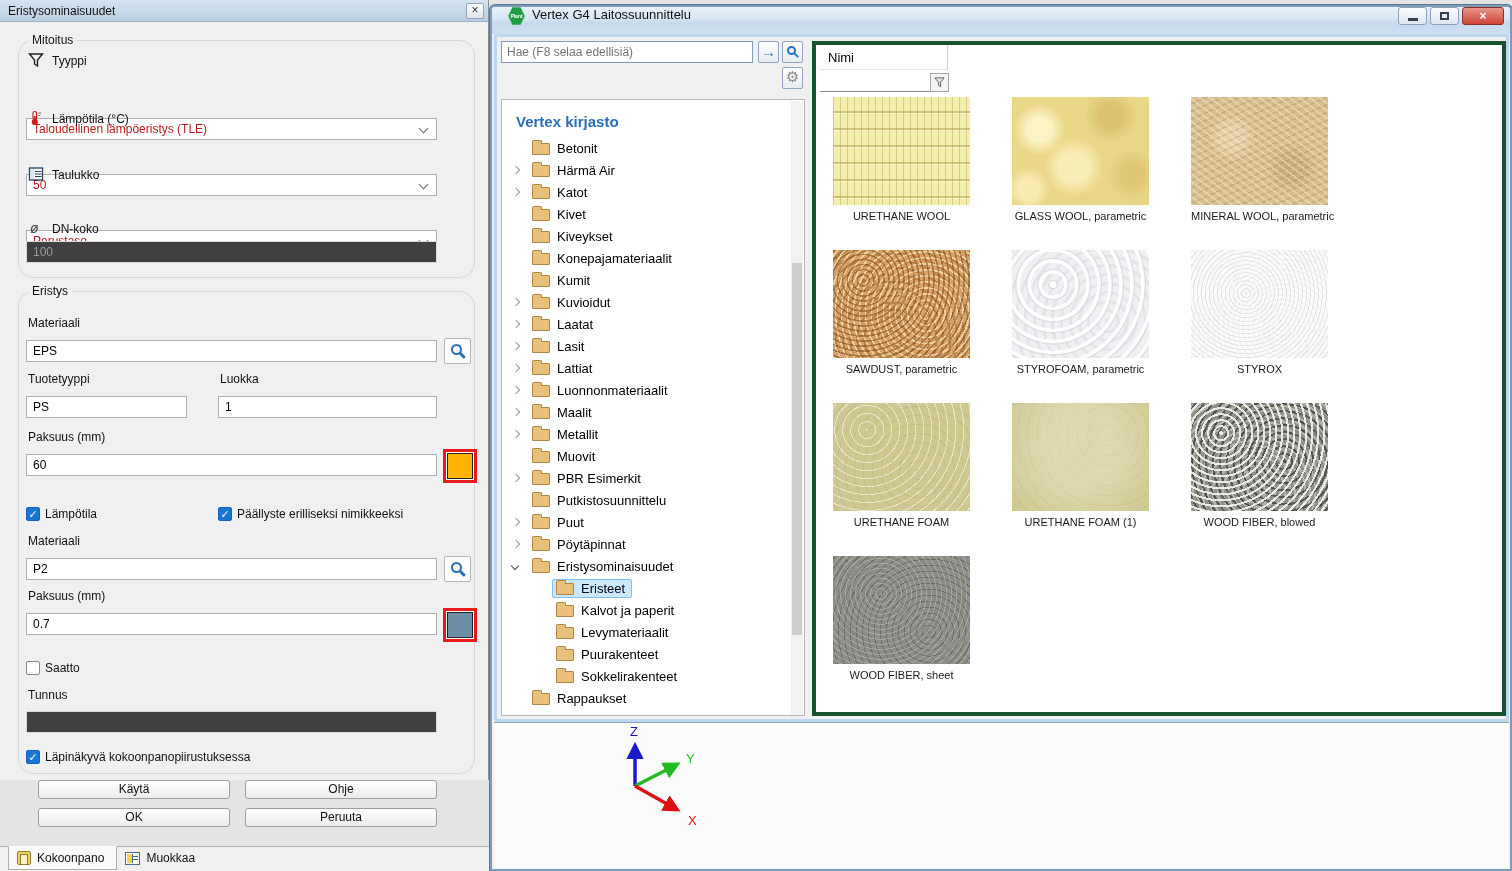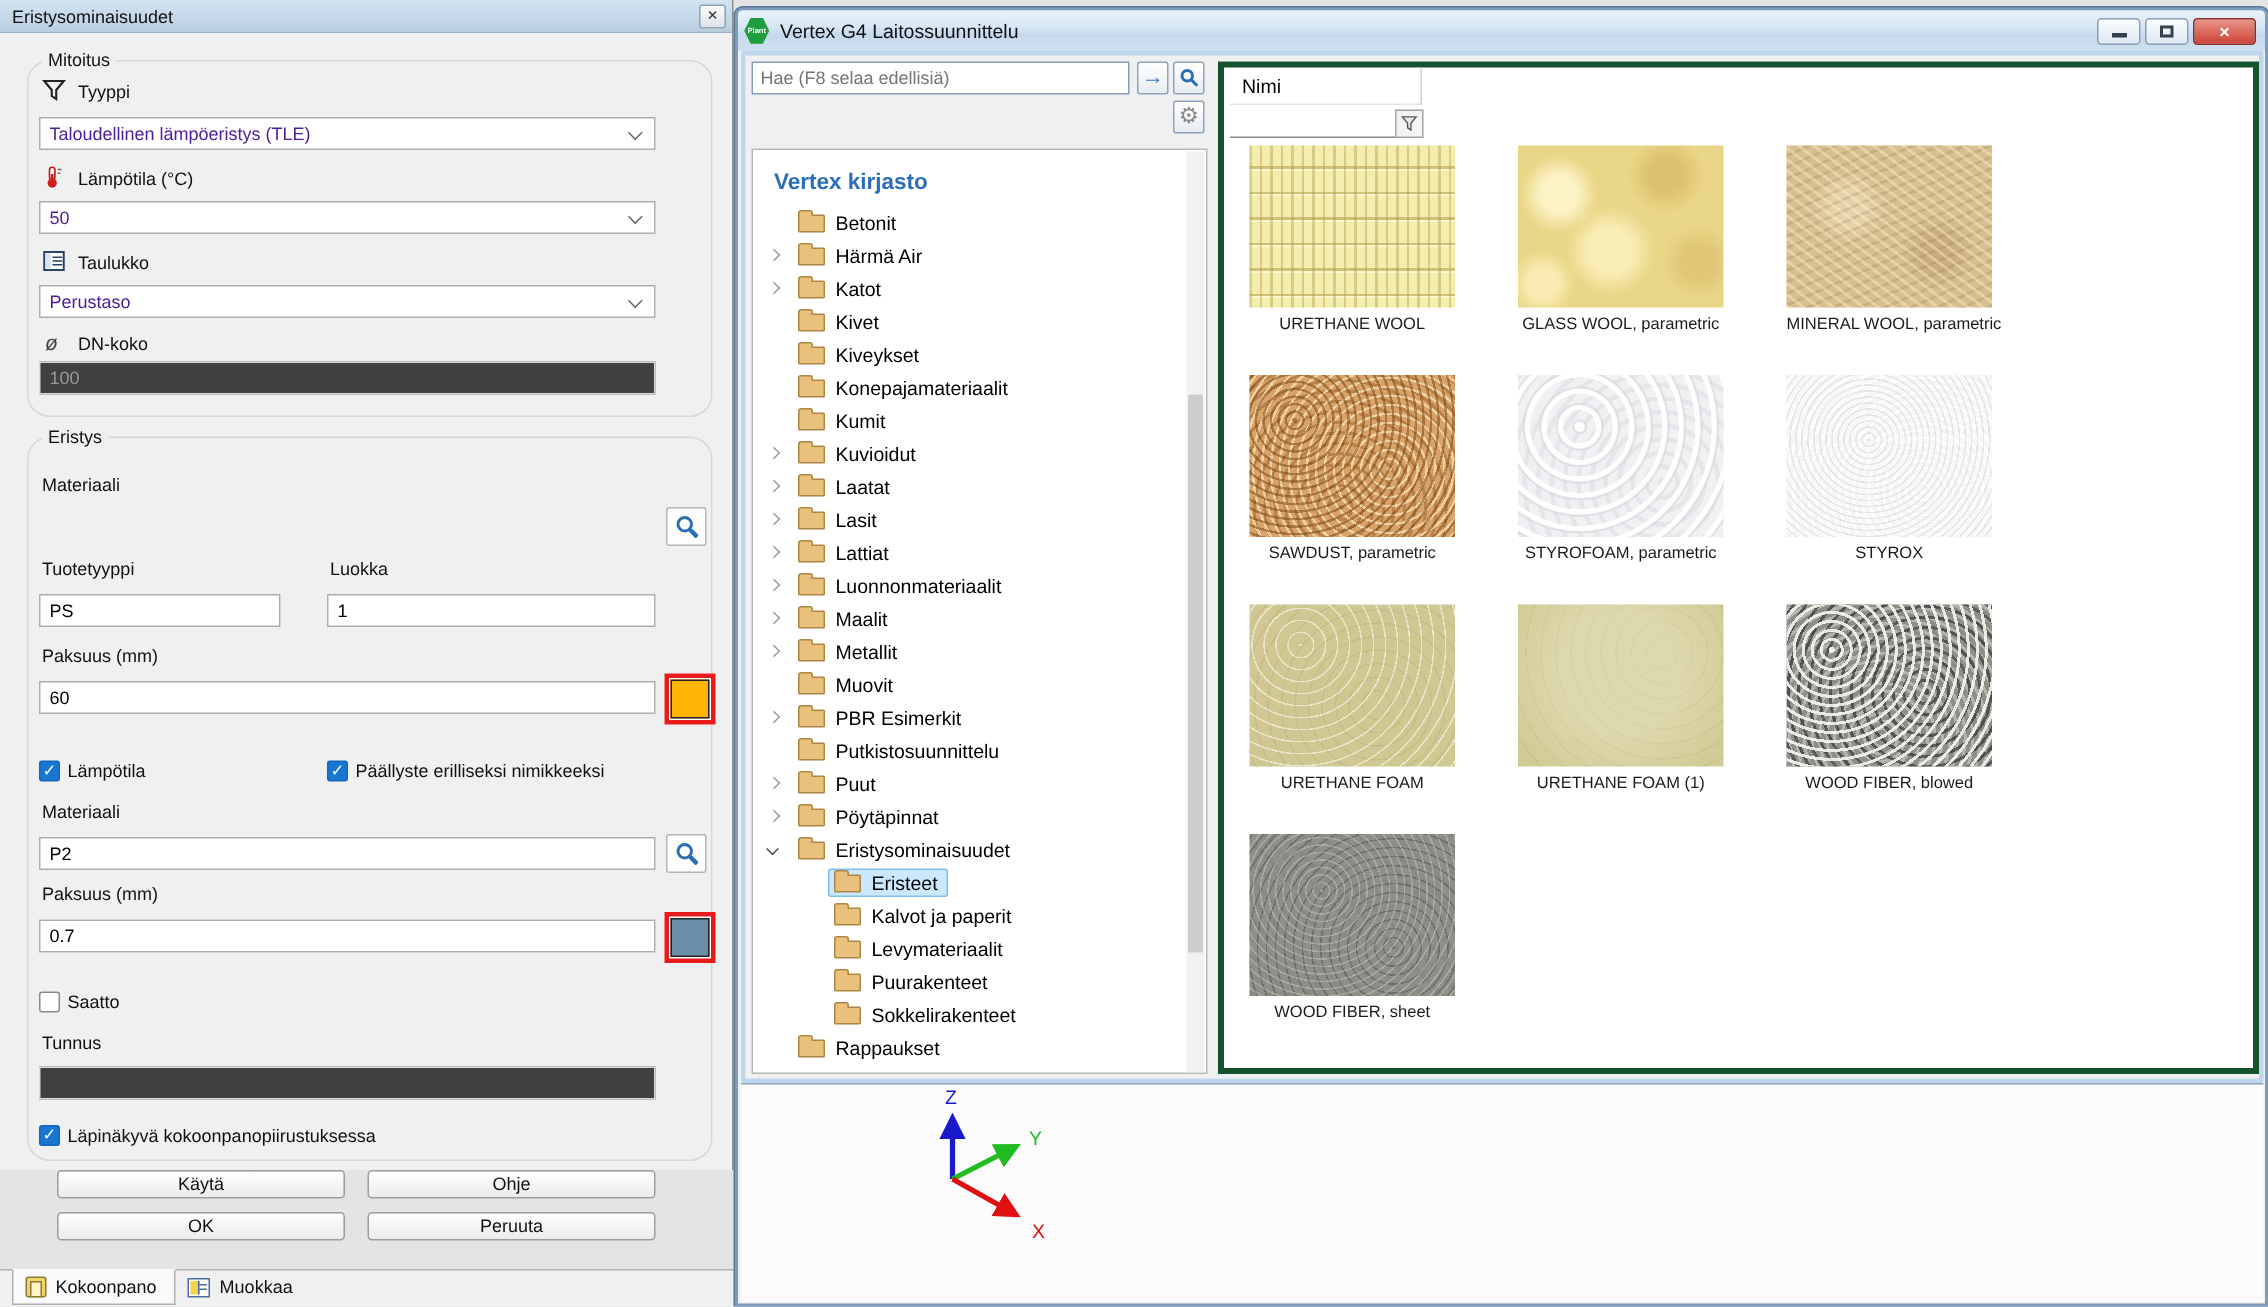--- a/index.html
+++ b/index.html
@@ -11,21 +11,21 @@
   .dialog { position:absolute; left:0; top:0; width:489px; height:780px; background:#f0f0f0; border-right:1px solid #8c8c8c; }
   .dlg-titlebar { position:absolute; left:0; top:0; width:100%; height:22px;
     background:linear-gradient(180deg,#d3e3f2,#b9cfe2); border-bottom:1px solid #9cb2c8;
     display:flex; align-items:center; padding:0 4px 0 8px; }
   .dlg-title { font-size:12px; color:#111; flex:1; }
   .dlg-close { width:18px; height:16px; background:linear-gradient(180deg,#fdfdfd,#dfe3e8);
     border:1px solid #93a5b5; border-radius:2px; font-size:12px; line-height:13px; text-align:center; color:#333; cursor:default; }
   .groupbox { position:absolute; border:1px solid #d7d7d7; border-radius:15px; }
   .groupbox .legend { position:absolute; top:-8px; left:9px; background:#f0f0f0; padding:0 4px; font-size:12px; color:#111; }
   .flabel { position:absolute; font-size:12px; color:#111; }
-  .combo { position:absolute; height:22px; background:#fff; border:1px solid #abadb3; font-size:12px; line-height:20px; padding-left:6px; color:#4c1d95; }
+  .combo { position:absolute; height:22px; background:#fff; border:1px solid #abadb3; font-size:12px; line-height:20px; padding-left:6px; color:#b91c1c;margin-top:40px; }
   .combo::after { content:""; position:absolute; right:9px; top:6px; width:6px; height:6px;
     border-right:1.6px solid #6a6a6a; border-bottom:1.6px solid #6a6a6a; transform:rotate(45deg); }
   .tbox { position:absolute; height:22px; background:#fff; border:1px solid #abadb3; font-size:12px; padding:0 6px; color:#000; font-family:"Liberation Sans",sans-serif; }
   .tbox:disabled { background:#404040; border-color:#dadada; color:#9a9a9a; }
   .lens-btn { position:absolute; width:27px; height:26px; background:#fdfdfd; border:1px solid #b5b5b5; border-radius:2px;
     display:flex; align-items:center; justify-content:center; }
   .lens { position:relative; width:11px; height:11px; border:2.2px solid #2a6fb5; border-radius:50%; margin:-3px 0 0 -3px; }
   .lens::after { content:""; position:absolute; width:7px; height:2.6px; background:#2a6fb5; transform:rotate(45deg); right:-6px; bottom:-4px; border-radius:1px; }
   .swatch-btn { position:absolute; width:34px; height:34px; border:3px solid #e81b1b; background:#fff; padding:1px; }
   .swatch-btn .fill { width:100%; height:100%; border:1px solid #222; }
@@ -44,21 +44,21 @@
   .btab-icon2 { width:15px; height:13px; background:#fff; border:1px solid #4a6a9a; position:relative; }
   .btab-icon2::before { content:""; position:absolute; left:1px; top:1px; width:5px; height:9px; background:#f4d34a; border-right:1px solid #4a6a9a; }
   .btab-icon2::after { content:""; position:absolute; right:1px; top:3px; width:5px; height:1px; background:#4a6a9a; box-shadow:0 3px 0 #4a6a9a; }
   .micon { position:absolute; width:16px; height:16px; }
 
   
   .vx-window { position:absolute; left:490px; top:5px; width:1022px; height:866px;
     border:2px solid #7d9cbc; border-radius:5px 5px 0 0; background:#f0f0f0; box-shadow:0 0 0 1px #5a7896; }
   .vx-titlebar { position:absolute; left:0; top:0; width:100%; height:27px; border-radius:3px 3px 0 0;
     background:linear-gradient(180deg,#e9f2fb 0%,#d8e7f5 40%,#c6d9ec 60%,#cfdff0 100%);
-    display:flex; align-items:center; padding:0 6px 0 4px; }
+    display:flex; align-items:flex-start; padding:0 6px 0 16px; }
   .vx-logo { width:17px; height:18px; background:#1f9e3f; margin-right:7px;
     clip-path:polygon(26% 2%,74% 2%,99% 50%,74% 98%,26% 98%,1% 50%);
     color:#fff; font-size:5px; line-height:18px; text-align:center; font-weight:bold; }
   .vx-title { font-size:13px; color:#101010; flex:1; }
   .winbtn { height:18px; border-radius:3px; margin-left:3px; display:flex; align-items:center; justify-content:center; }
   .winbtn.min,.winbtn.max { width:29px; background:linear-gradient(180deg,#fcfdfe,#dde7f2); border:1px solid #8ba1ba; }
   .winbtn.close { width:42px; background:linear-gradient(180deg,#e8958b,#cf4437); border:1px solid #8e2b22; color:#fff; font-weight:bold; font-size:12px; }
   .glyph-min { width:10px; height:3px; background:#33414f; margin-top:6px; }
   .glyph-max { width:9px; height:8px; border:2px solid #33414f; }
 
@@ -180,20 +180,21 @@
     <div class="combo" style="left:26px;top:190px;width:411px;">Perustaso</div>
 
     <span class="flabel" style="left:30px;top:220px;font-size:14px;font-style:italic;color:#444;">ø</span>
     <span class="flabel" style="left:52px;top:222px;">DN-koko</span>
     <input class="tbox" style="left: 26px; top: 241px; width: 411px;" disabled="" value="100">
 
     <div class="groupbox" style="left:18px;top:291px;width:457px;height:483px;">
       <span class="legend">Eristys</span>
     </div>
     <span class="flabel" style="left:28px;top:316px;">Materiaali</span>
+    <input class="tbox" style="left: 26px; top: 340px; width: 411px;" value="EPS">
     <div class="lens-btn" style="left:444px;top:338px;">
         <span class="lens"></span>
       </div>
 
     <span class="flabel" style="left:28px;top:372px;">Tuotetyyppi</span>
     <span class="flabel" style="left:220px;top:372px;">Luokka</span>
     <input class="tbox" style="left: 26px; top: 396px; width: 161px;" value="PS">
     <input class="tbox" style="left: 218px; top: 396px; width: 219px;" value="1">
 
     <span class="flabel" style="left:28px;top:430px;">Paksuus (mm)</span>

